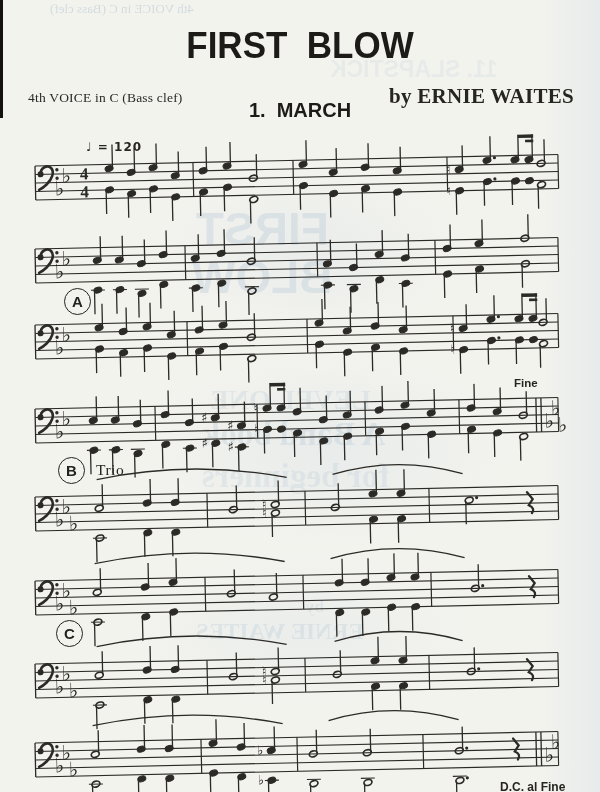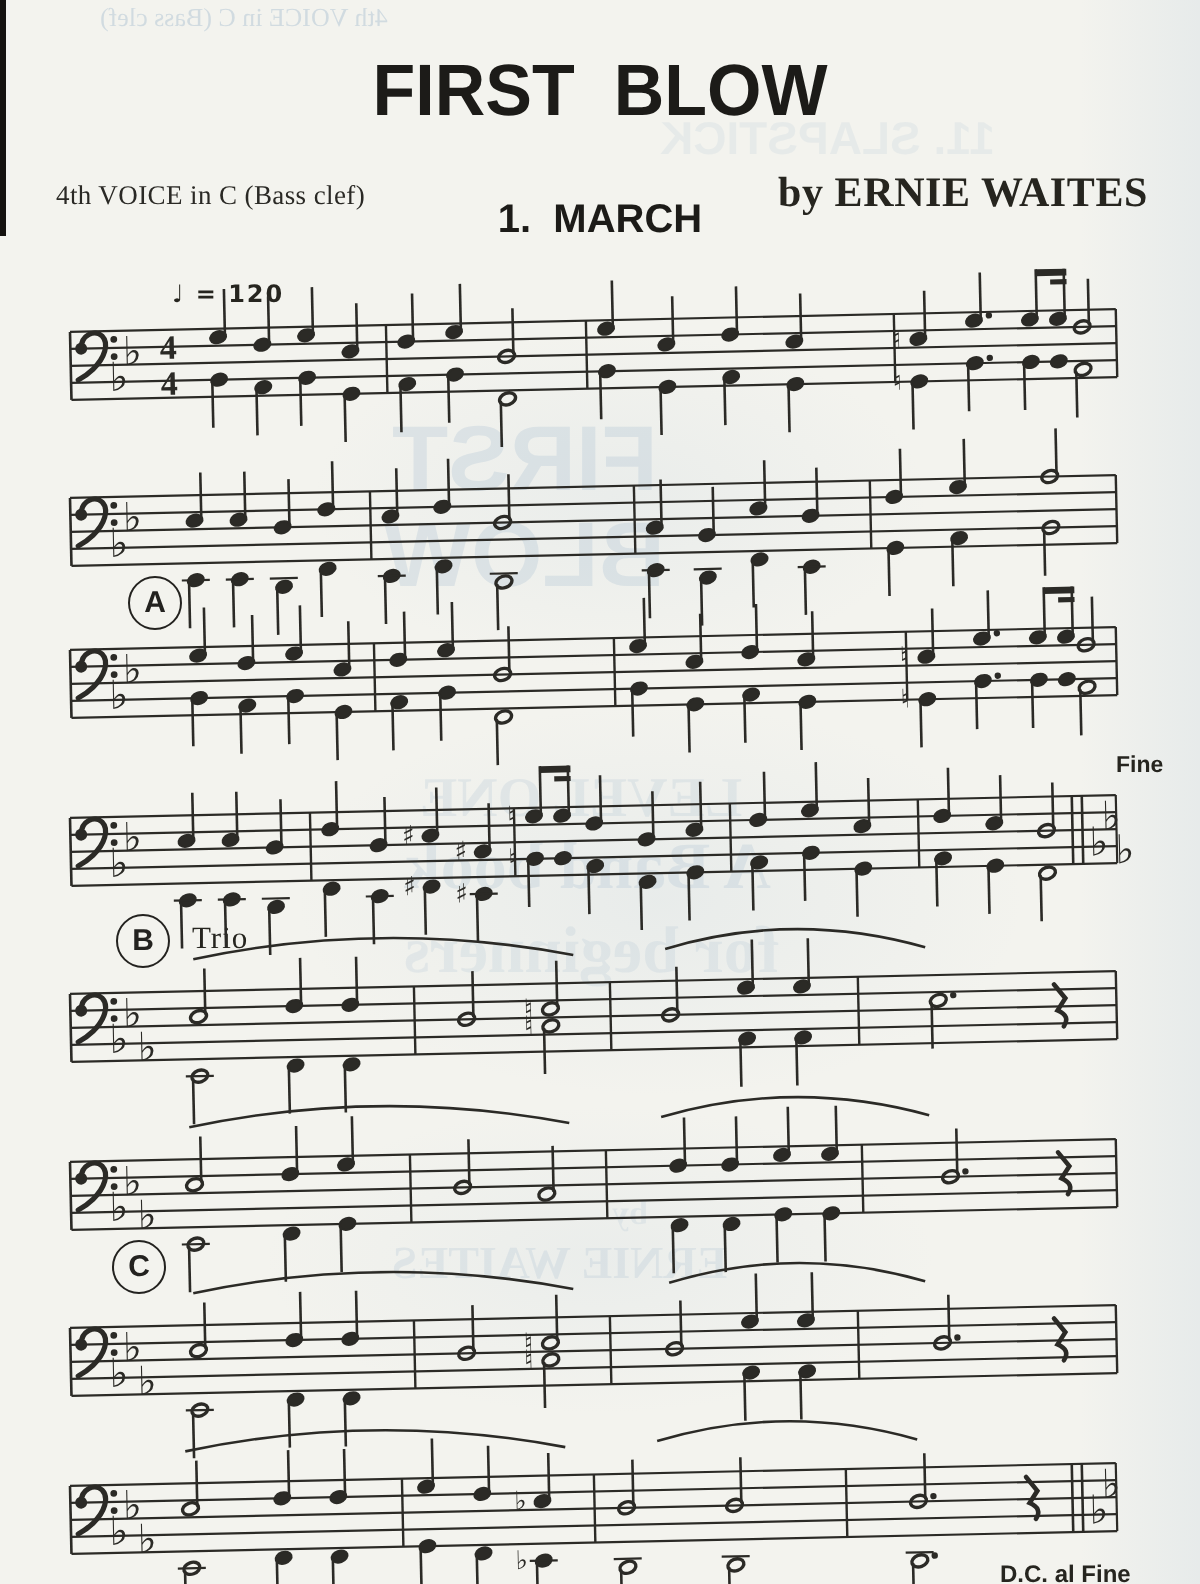--- a/index.html
+++ b/index.html
@@ -40,21 +40,21 @@
     font-family:"DejaVu Sans",sans-serif;font-weight:700;font-size:12px;color:#26251f;letter-spacing:1px;
   }
   .rehearsal{
     position:absolute;width:25px;height:25px;border:1.6px solid #23221f;border-radius:50%;
     text-align:center;line-height:25px;font-weight:700;font-size:15px;color:#23221f;background:rgba(243,243,238,.6);
   }
   .trio{
     position:absolute;left:96px;top:461px;
     font-family:"Liberation Serif",serif;font-size:15.5px;color:#26251f;letter-spacing:.5px;
   }
-  .fine{position:absolute;left:514px;top:377px;font-weight:700;font-size:11.5px;color:#26251f;margin-left:44px;}
+  .fine{position:absolute;left:514px;top:377px;font-weight:700;font-size:11.5px;color:#26251f;}
   .dc{position:absolute;left:500px;top:780px;font-weight:700;font-size:12px;color:#26251f;white-space:pre;}
   svg.staff{position:absolute;overflow:visible;}
 </style>
 </head>
 <body>
 
 <div class="page">
   <div class="edge-strip"></div>
   <div id="ghost-layer">
       <span class="ghost" style="left: 50px; top: 2px; font-size: 13px; opacity: 0.45; font-family: &quot;Liberation Serif&quot;, serif; font-weight: 400;">4th VOICE in C (Bass clef)</span>

